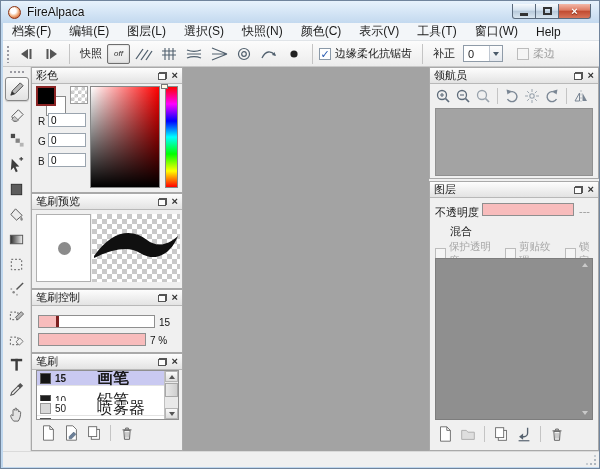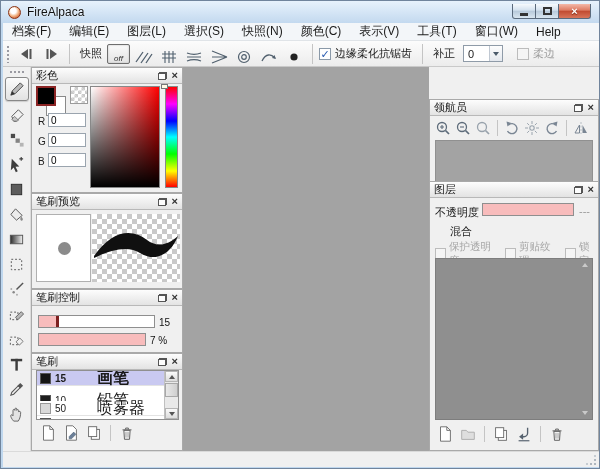--- a/index.html
+++ b/index.html
@@ -29,21 +29,21 @@
 
   
   .toolbar { position:absolute; left:2px; top:40px; width:596px; height:26px;
     background:linear-gradient(#fcfcfc,#ececec); border-bottom:1px solid #c9c9c9;
     display:flex; align-items:center; }
   .grip-v { width:5px; height:18px; margin-left:3px;
     background-image:radial-gradient(#9a9aa2 1px, transparent 1.2px); background-size:4px 4px; }
   .tb-btn { width:22px; height:18px; display:flex; align-items:center; justify-content:center; margin-left:4px; border-radius:2px; }
   .tb-sep { width:1px; height:20px; background:#c4c4c4; margin:0 6px; }
   .tb-label { margin:0 4px; }
-  .snap-btn { width:23px; height:20px; display:flex; align-items:flex-end; justify-content:center; border-radius:2px; margin:0 1px; }
+  .snap-btn { width:23px; height:20px; display:flex; align-items:center; justify-content:center; border-radius:2px; margin:0 1px; }
   .snap-btn.selected { border:1px solid #6e6e6e; background:linear-gradient(#fafafa,#e3e3e3); box-shadow:inset 0 0 2px #bbb; }
   .off-text { font-size:8px; font-style:italic; color:#333; }
   .cb { width:12px; height:12px; border:1px solid #8a99a8; background:#fff; display:flex; align-items:center; justify-content:center; }
   .cb .chk { color:#2458b0; font-size:11px; font-weight:bold; line-height:10px; }
   .cb.disabled { border-color:#bcbcbc; background:#f5f5f5; }
   .lbl-disabled { color:#9c9c9c; }
   .combo { width:40px; height:17px; border:1px solid #8f9ba8; background:#fff; display:flex; align-items:center; margin-left:4px; }
   .combo .val { flex:1; padding-left:4px; }
   .combo .dd { width:13px; height:100%; background:linear-gradient(#fdfdfd,#e4e8ee); border-left:1px solid #c0c8d2; display:flex; align-items:center; justify-content:center; }
   .tri-down { width:0; height:0; border-left:3px solid transparent; border-right:3px solid transparent; border-top:4px solid #4a5a6a; }
@@ -440,21 +440,21 @@
         <svg width="18" height="18" viewBox="0 0 20 20">
             <path d="M6.5 7h7l-.7 10H7.2z" fill="none" stroke="#555"></path>
             <path d="M5 6.5h10" stroke="#555"></path>
             <path d="M8.5 6V4.5h3V6" fill="none" stroke="#555"></path>
             <path d="M8.6 9v6M10 9v6M11.4 9v6" stroke="#999" stroke-width=".7"></path>
           </svg>
       </div>
     </div>
   </div>
 
-  <div class="panel" style="left:428px;top:66px;width:170px;height:112px;margin-top:32px;">
+  <div class="panel" style="left:428px;top:66px;width:170px;height:112px;">
     <div class="panel-title">
       <span>领航员</span>
       <span class="pt-btns">
         <span class="float-ic"></span>
         <span class="close-ic">×</span>
       </span>
     </div>
     <div class="nav-toolbar">
       <div class="nav-btn">
         <svg width="16" height="16" viewBox="0 0 16 16">

